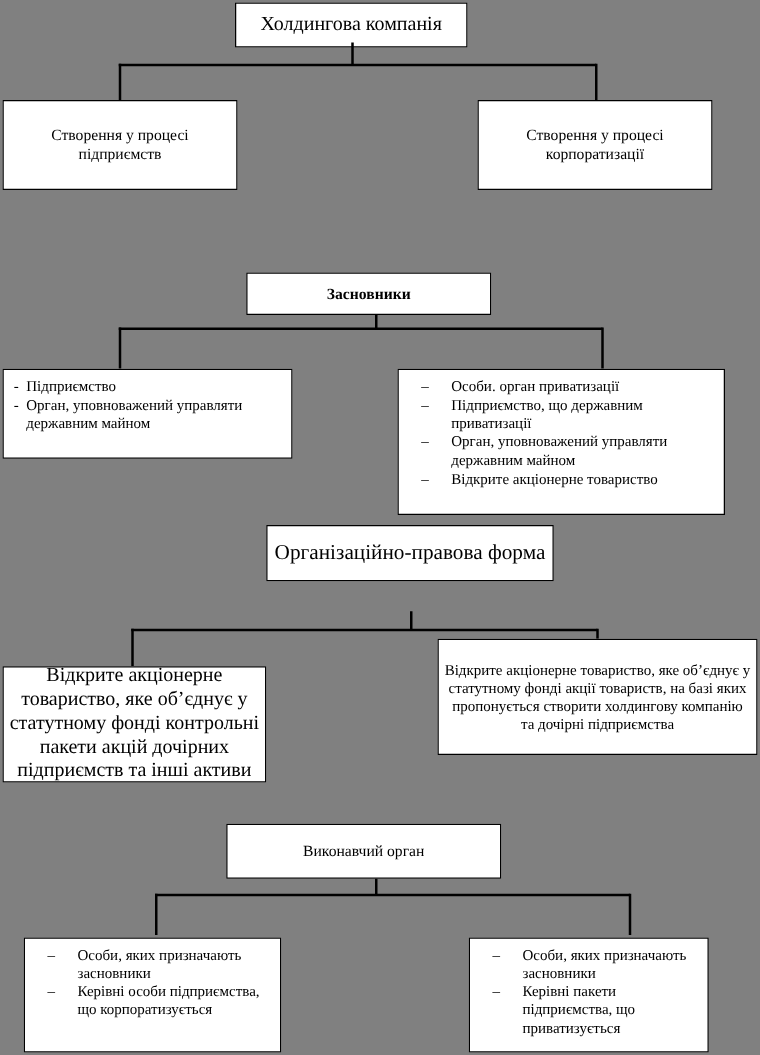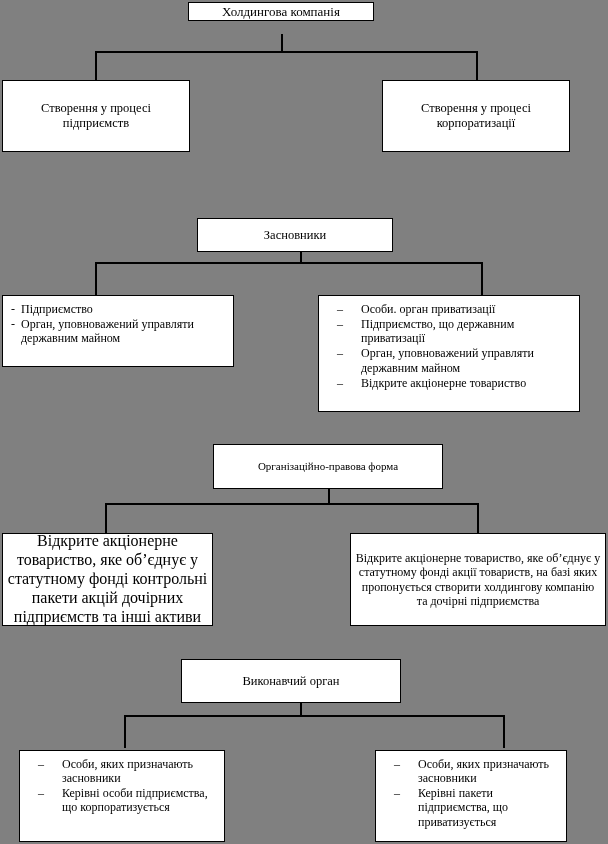--- a/index.html
+++ b/index.html
@@ -76,21 +76,21 @@
     background: #000000;
   }
   .line-v { width: 1.5px; }
   .line-h { height: 1.5px; }
 </style>
 </head>
 <body>
 
 <div id="canvas">
 
-  <div class="box center" style="left:188px; top:2px; width:186px; height:19px; font-size:13px;align-items:center;">
+  <div class="box center" style="left:188px; top:2px; width:186px; height:36px; font-size:16px;align-items:center;">
     <span class="txt">Холдингова компанія</span>
   </div>
 
   <div class="line-v" style="left:281px; top:34px; height:18px;"></div>
   <div class="line-h" style="left:95px; top:51px; width:382px;"></div>
   <div class="line-v" style="left:95px; top:51px; height:29px;"></div>
   <div class="line-v" style="left:476px; top:51px; height:29px;"></div>
 
   <div class="box center" style="left:2px; top:80px; width:188px; height:72px; font-size:12.5px;">
     <span class="txt">
@@ -99,21 +99,21 @@
     </span>
   </div>
 
   <div class="box center" style="left:382px; top:80px; width:188px; height:72px; font-size:12.5px;">
     <span class="txt">
       <span class="title-line">Створення у процесі</span>
       <span class="title-line">корпоратизації</span>
     </span>
   </div>
 
-  <div class="box center" style="left:197px; top:218px; width:196px; height:34px; font-size:12.5px;">
+  <div class="box center" style="left:197px; top:218px; width:196px; height:34px; font-size:12.5px;font-weight:bold;">
     <span class="txt">Засновники</span>
   </div>
 
   <div class="line-v" style="left:300px; top:252px; height:11px;"></div>
   <div class="line-h" style="left:95px; top:262px; width:387px;"></div>
   <div class="line-v" style="left:95px; top:262px; height:33px;"></div>
   <div class="line-v" style="left:481px; top:262px; height:33px;"></div>
 
   <div class="box listbox" style="left:2px; top:295px; width:232px; height:72px; font-size:12px;">
     <ul class="bullets hyphen">
@@ -124,34 +124,34 @@
 
   <div class="box listbox" style="left:318px; top:295px; width:262px; height:117px; font-size:12px;">
     <ul class="bullets">
       <li><span class="bullet">–</span><span>Особи. орган приватизації</span></li>
       <li><span class="bullet">–</span><span>Підприємство, що державним приватизації</span></li>
       <li><span class="bullet">–</span><span>Орган, уповноважений управляти державним майном</span></li>
       <li><span class="bullet">–</span><span>Відкрите  акціонерне товариство</span></li>
     </ul>
   </div>
 
-  <div class="box center" style="left:213px; top:444px; width:230px; height:45px; font-size:11px;">
+  <div class="box center" style="left:213px; top:420px; width:230px; height:45px; font-size:17px;">
     <span class="txt">Організаційно-правова форма</span>
   </div>
 
   <div class="line-v" style="left:328px; top:489px; height:15px;"></div>
   <div class="line-h" style="left:105px; top:503px; width:373px;"></div>
   <div class="line-v" style="left:105px; top:503px; height:30px;"></div>
   <div class="line-v" style="left:477px; top:503px; height:30px;"></div>
 
   <div class="box center" style="left:2px; top:533px; width:211px; height:93px; font-size:16px;">
     <span class="txt">Відкрите  акціонерне товариство, яке об’єднує у статутному фонді контрольні пакети акцій дочірних підприємств та інші активи</span>
   </div>
 
-  <div class="box center" style="left:350px; top:533px; width:256px; height:93px; font-size:12px;">
+  <div class="box center" style="left:350px; top:511px; width:256px; height:93px; font-size:12px;">
     <span class="txt">Відкрите  акціонерне товариство, яке об’єднує у статутному фонді акції товариств, на базі яких пропонується створити холдингову компанію та дочірні підприємства</span>
   </div>
 
   <div class="box center" style="left:181px; top:659px; width:220px; height:44px; font-size:12.5px;justify-content:flex-end;">
     <span class="txt">Виконавчий орган</span>
   </div>
 
   <div class="line-v" style="left:300px; top:703px; height:13px;"></div>
   <div class="line-h" style="left:124px; top:715px; width:380px;"></div>
   <div class="line-v" style="left:124px; top:715px; height:33px;"></div>

